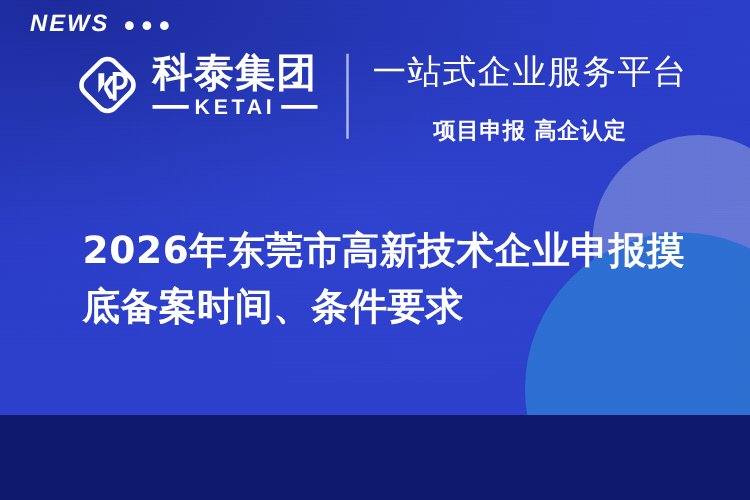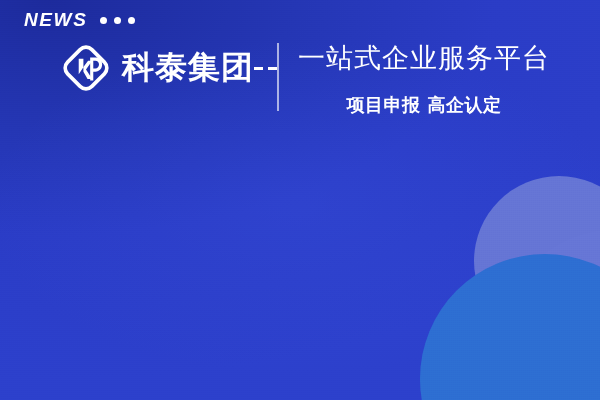--- a/index.html
+++ b/index.html
@@ -3,21 +3,21 @@
 <meta charset="utf-8">
 <style>
   html, body {
     margin: 0;
     padding: 0;
     background: #0f1a6e;
   }
   #banner {
     position: relative;
     width: 600px;
-    height: 400px;
+    height: 332px;
     overflow: hidden;
     font-family: "Liberation Sans", "DejaVu Sans", sans-serif;
     background: #8b5cf6;
     user-select: none;
   }
   
   .bg-base {
     position: absolute;
     inset: 0;
     background:
@@ -108,21 +108,21 @@
     align-items: center;
   }
   .mark {
     width: 52px;
     height: 52px;
     flex: none;
     margin-right: 10px;
   }
   .brand-cn-block {
     display: flex;
-    flex-direction: row;
+    flex-direction: column;
     align-items: center;
     justify-content: center;
   }
   .brand-cn {
     color: #ffffff;
     font-size: 32px;
     font-weight: 700;
     letter-spacing: 1px;
     line-height: 1.05;
     white-space: nowrap;
@@ -229,26 +229,28 @@
           <path d="M45 48 L54 36 L62 36 L50 53 L62 71 L53 71 L45 57 Z"></path>
           <path d="M58 30 L58 74 L64 74 L64 57 L68 57 C76 57 81 51 81 43 C81 35 76 30 68 30 Z
                    M64 36 L68 36 C72 36 75 39 75 43 C75 48 72 51 68 51 L64 51 Z"></path>
         </g>
       </svg>
     </span>
     <span class="brand-cn-block">
       <span class="brand-cn">科泰集团</span>
       <span class="brand-en-row">
         <span class="rule"></span>
+        <span class="brand-en">KETAI</span>
         <span class="rule"></span>
       </span>
     </span>
   </div>
 
   <div class="divider"></div>
 
   <div class="slogan-block">
     <div class="slogan-main">一站式企业服务平台</div>
     <div class="slogan-sub">项目申报 高企认定</div>
   </div>
 
+  <h1 class="headline">2026年东莞市高新技术企业申报摸底备案时间、条件要求</h1>
 
 </div>
 
 </body></html>

